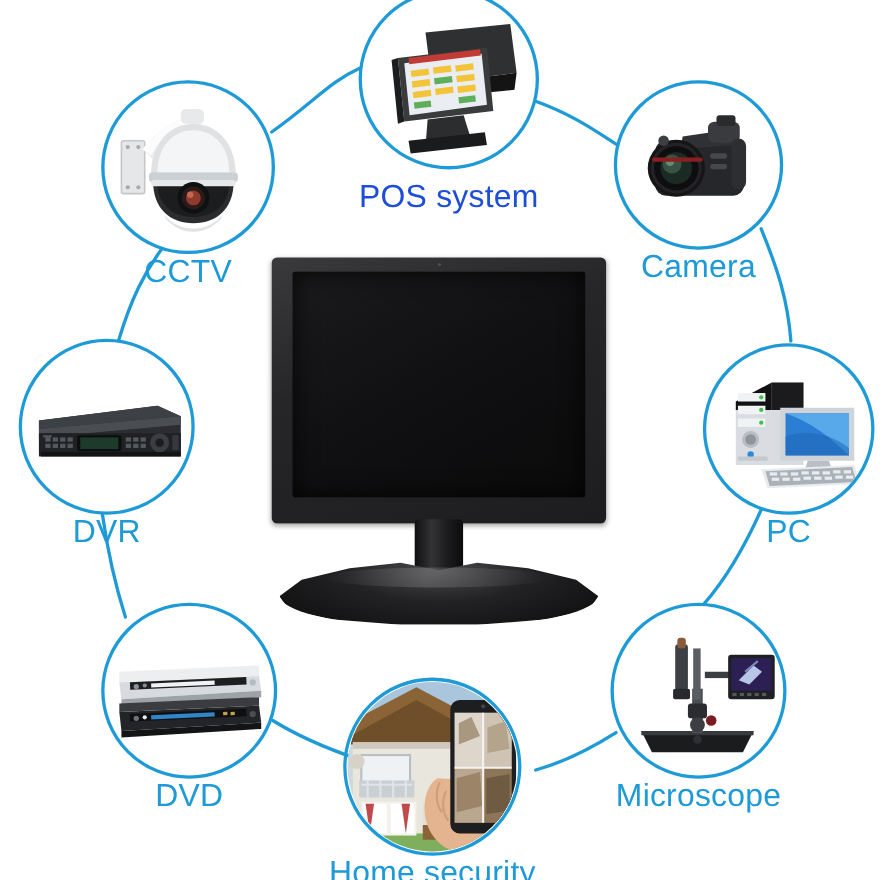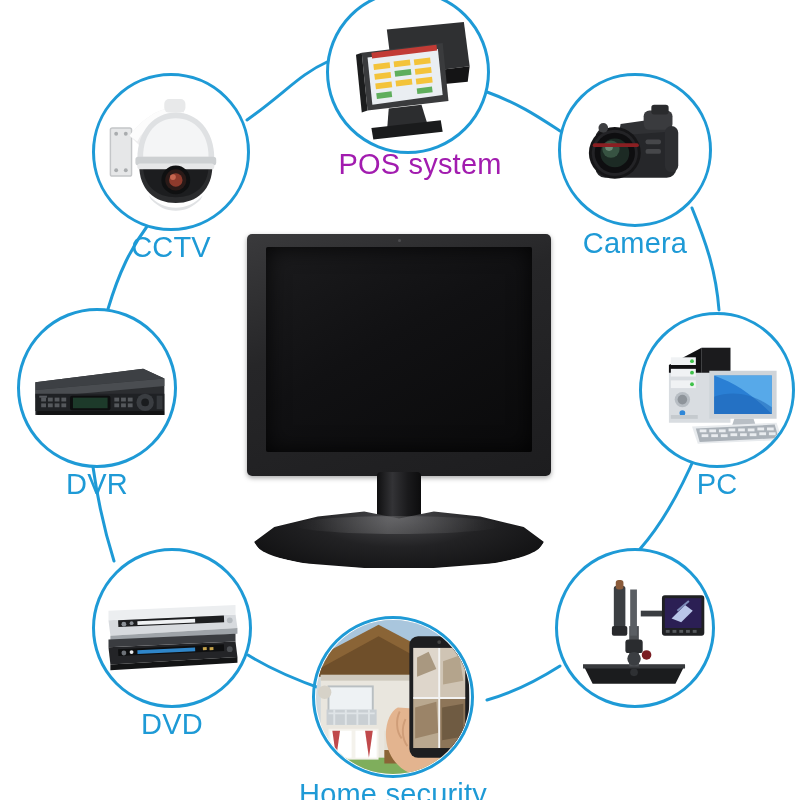--- a/index.html
+++ b/index.html
@@ -137,21 +137,21 @@
               <rect x="68" y="81" width="17" height="6" transform="rotate(-7 68 81)"></rect>
               <rect x="91" y="99" width="16" height="6" transform="rotate(-7 91 99)"></rect>
               <rect x="49" y="104" width="16" height="6" transform="rotate(-7 49 104)"></rect>
             </g>
             <path d="M34 62 L40 122 L34 124 L28 64 Z" fill="#1c1d1e"></path>
             <path d="M62 120 L96 116 L104 142 L60 146 Z" fill="#2c2d2f"></path>
             <path d="M44 140 L116 132 L118 144 L46 152 Z" fill="#1a1b1c"></path>
           </g>
         </svg>
       </div>
-      <div class="label" style="top: 160px; font-size: 29px; color: #a21caf; margin-left: 12px;">POS system</div>
+      <div class="label" style="top: 175px; font-size: 29px; color: #1d4ed8;">POS system</div>
     </div>
 
     <div class="node" id="node-camera" style="left: 558px; top: 73px; width: 154px; height: 154px;">
       <div class="ring" style="border-color: rgb(30, 154, 214);">
         <svg class="art" viewBox="0 0 154 154">
           <g>
             <rect x="36" y="54" width="84" height="52" rx="10" fill="#26272a"></rect>
             <path d="M62 50 L104 44 L112 58 L60 62 Z" fill="#303134"></path>
             <rect x="86" y="36" width="30" height="20" rx="6" fill="#3a3b3e"></rect>
             <rect x="94" y="30" width="18" height="10" rx="3" fill="#2a2b2d"></rect>
@@ -243,20 +243,21 @@
               <rect x="112" y="82" width="4" height="3"></rect>
                 <rect x="119" y="82" width="4" height="3"></rect>
               <rect x="126" y="82" width="4" height="3"></rect>
                 <rect x="133" y="82" width="4" height="3"></rect>
               <rect x="140" y="82" width="4" height="3"></rect>
             </g>
             <circle cx="92" cy="108" r="5" fill="#7a1d22"></circle>
           </g>
         </svg>
       </div>
+      <div class="label" style="top: 162px; font-size: 29px; color: rgb(30, 154, 214);">Microscope</div>
     </div>
 
     <div class="node photo" id="node-home" style="left: 312px; top: 616px; width: 162px; height: 162px; text-align: right;">
       <div class="ring" style="border-color: rgb(30, 154, 214);">
         <svg class="art" viewBox="0 0 162 162">
           <defs>
               <clipPath id="clipHome">
                 <circle cx="81" cy="81" r="80"></circle>
               </clipPath>
             </defs>

